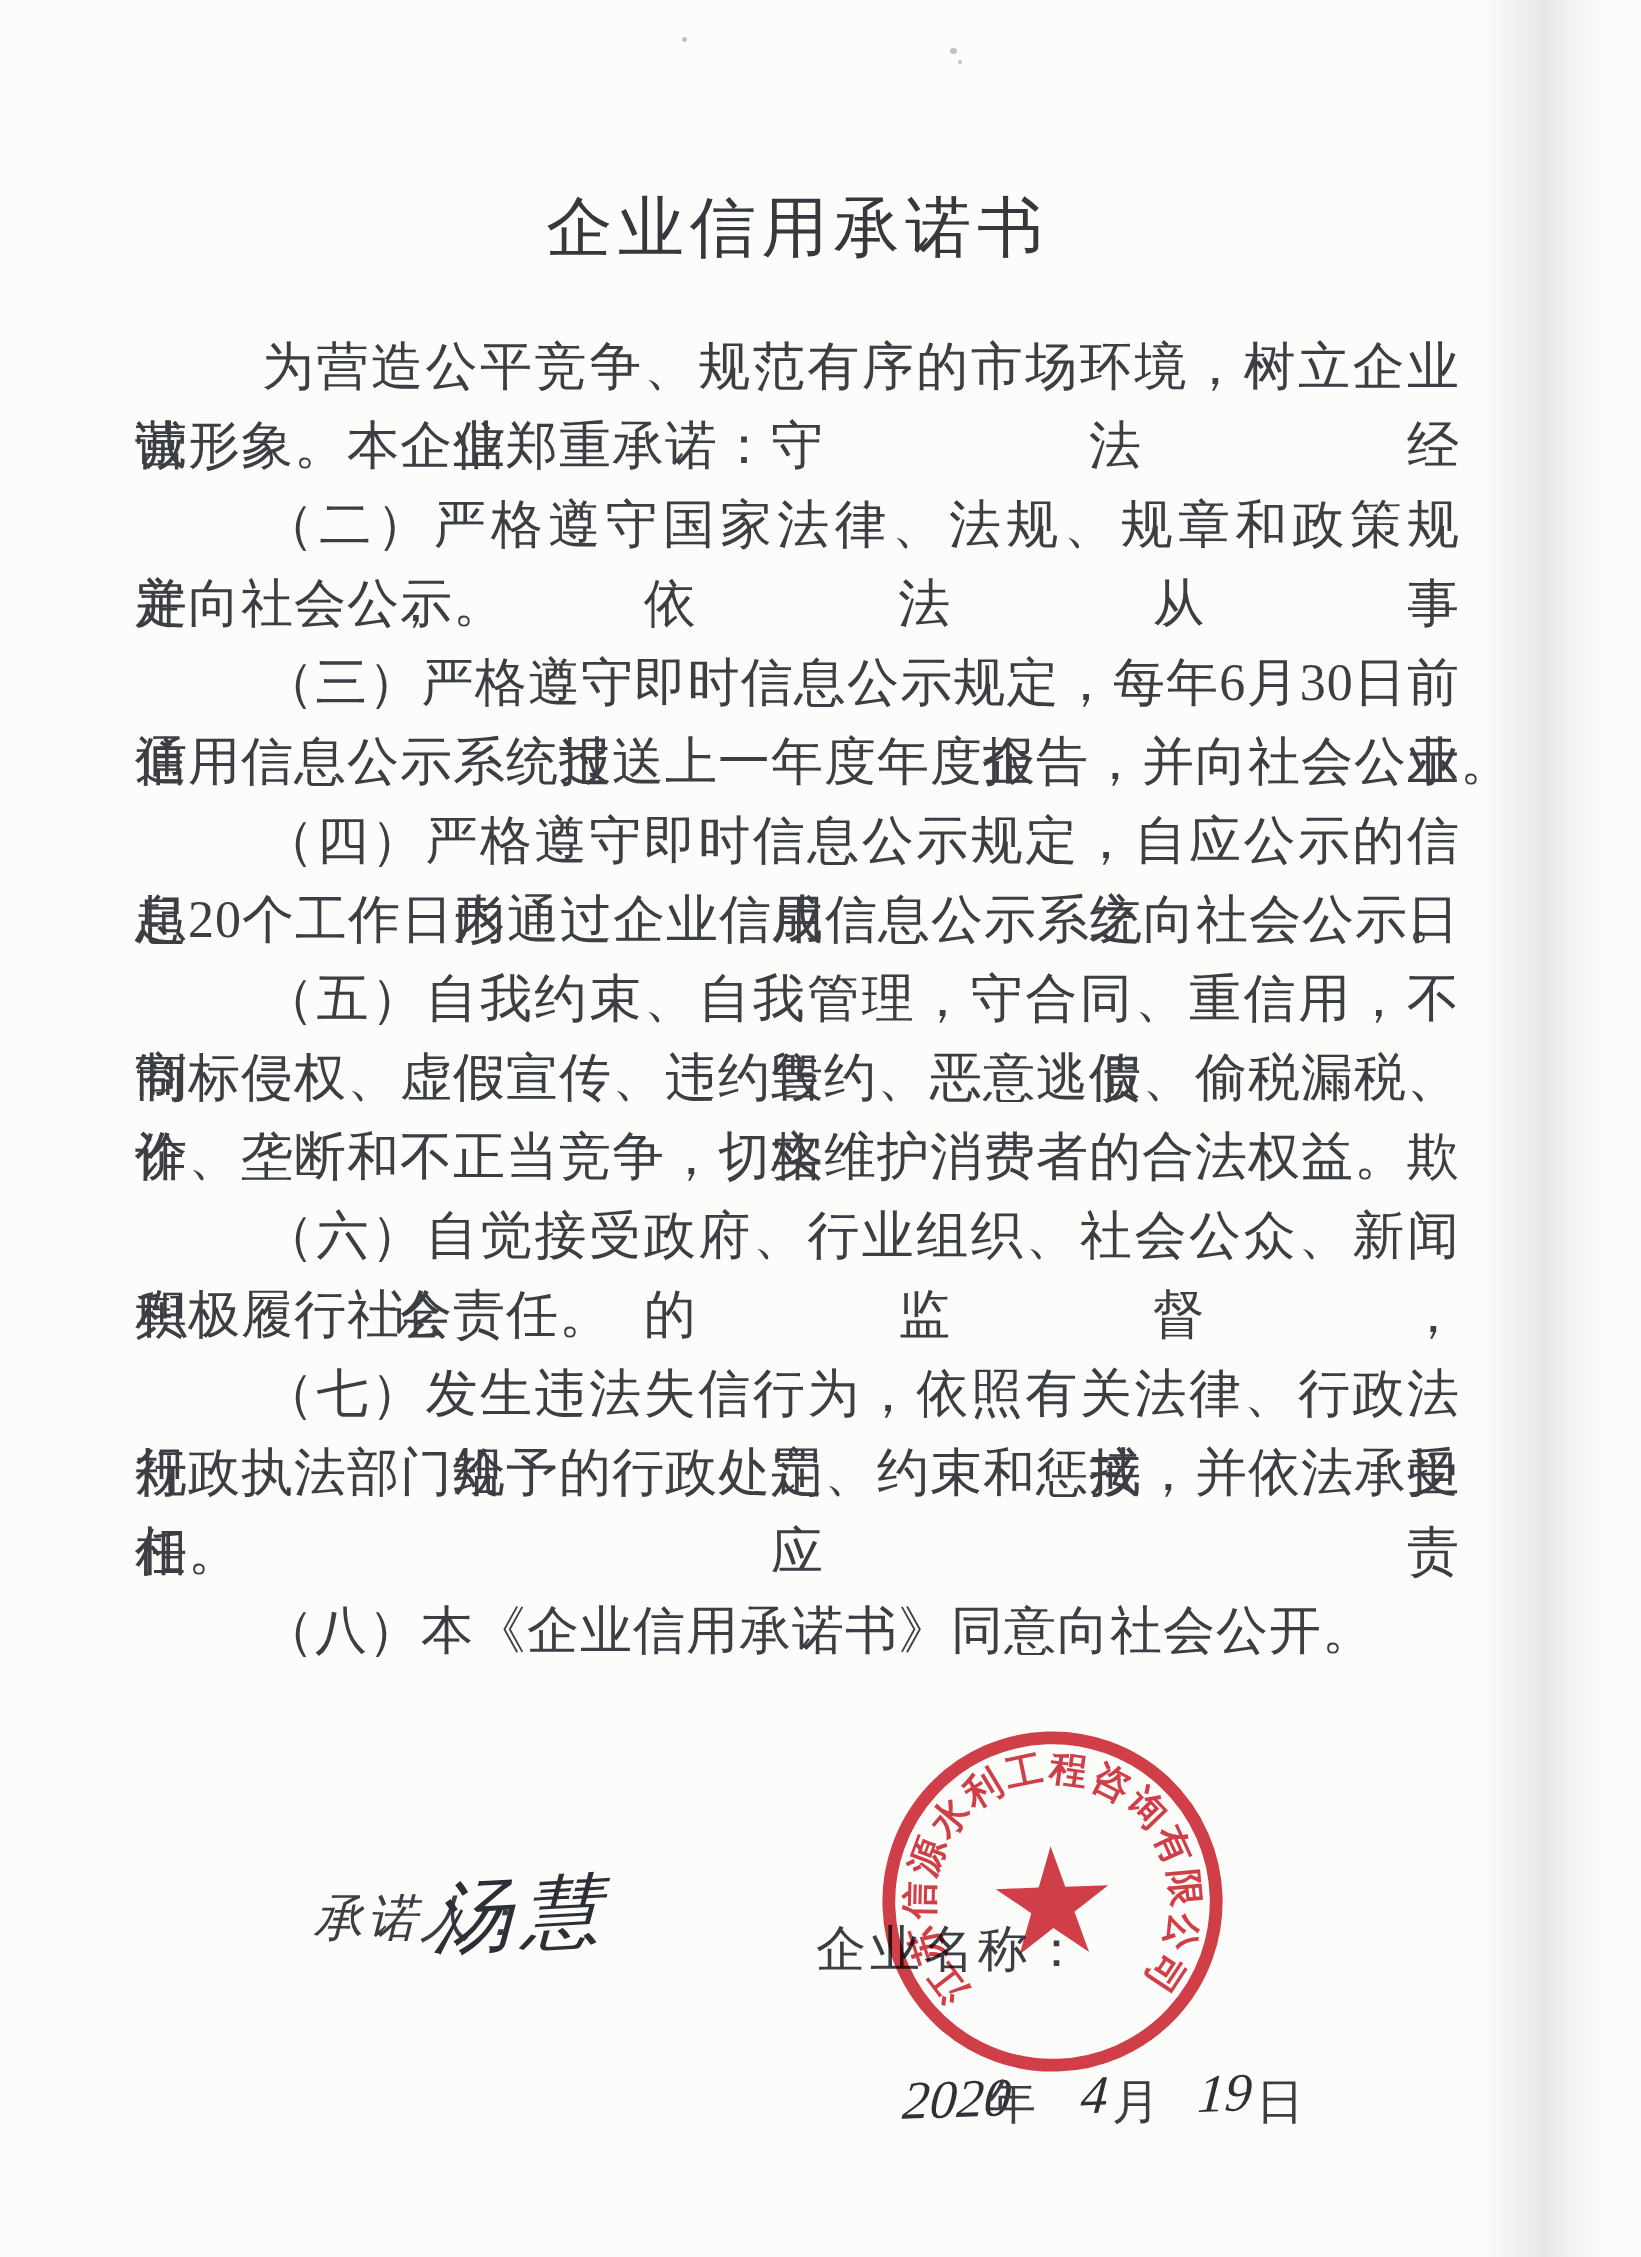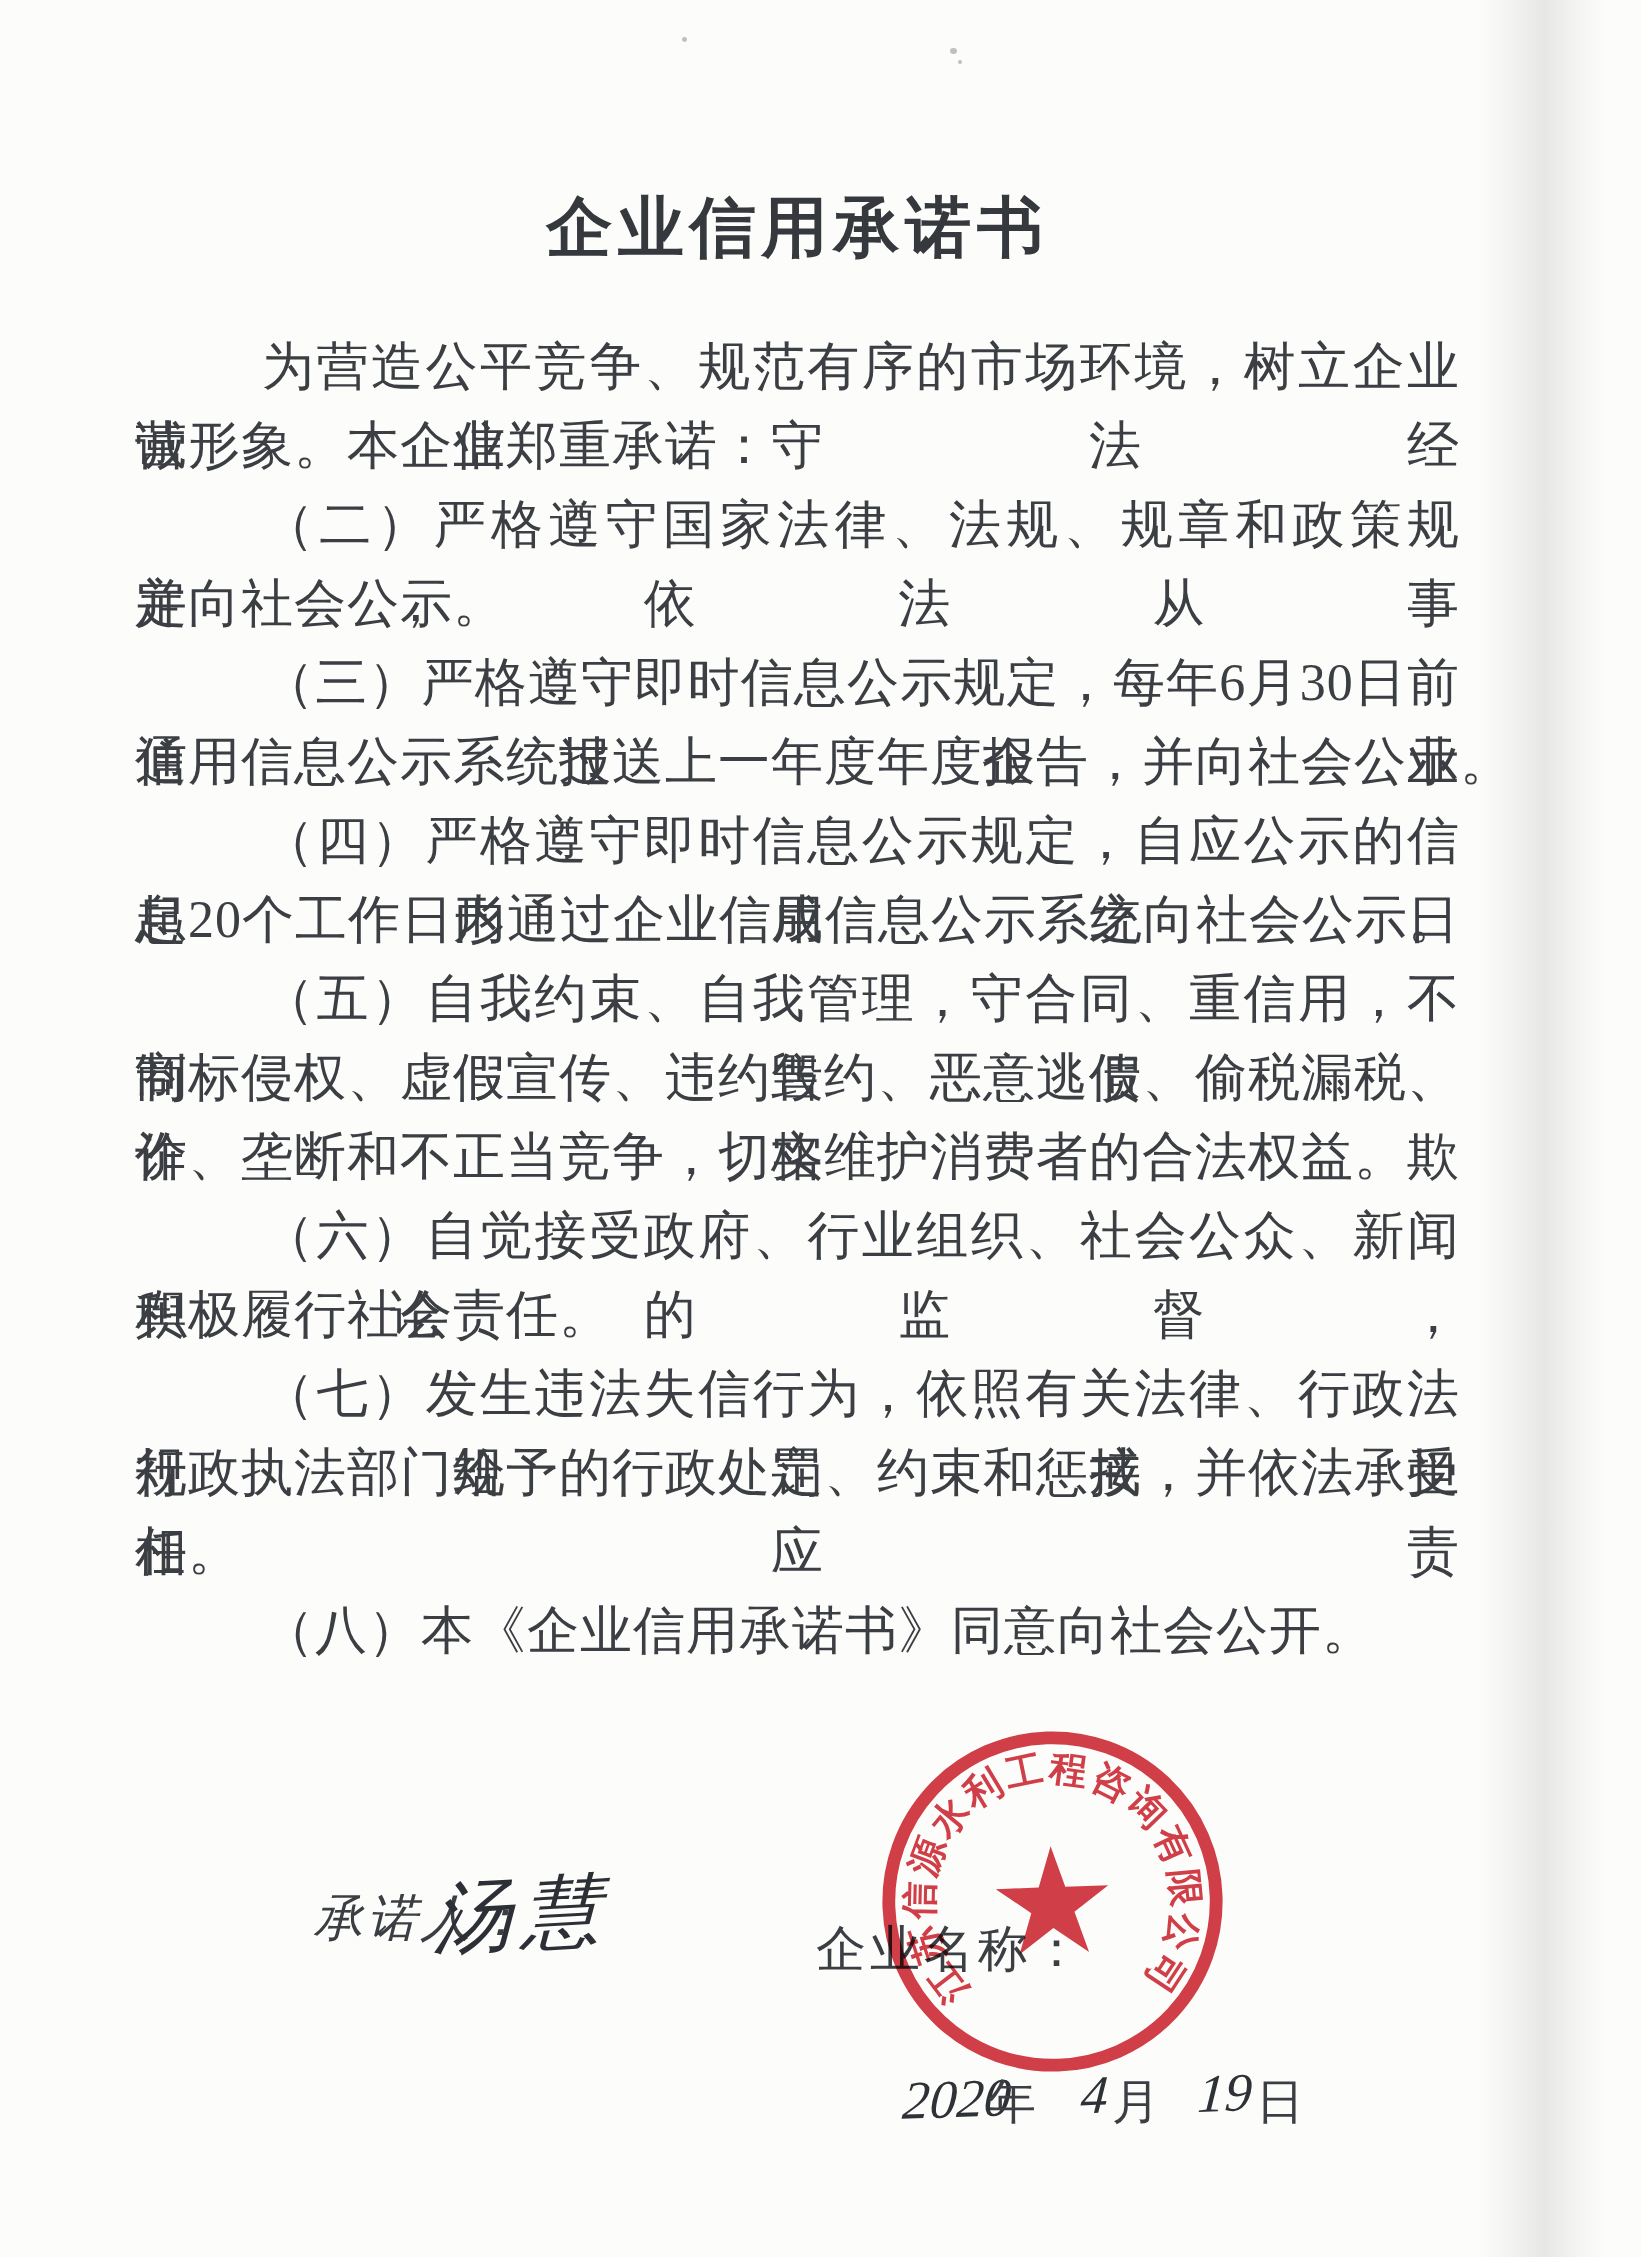--- a/index.html
+++ b/index.html
@@ -22,21 +22,21 @@
       rgba(110,110,110,0) 100%);
     pointer-events:none;
   }
   .speck{position:absolute;border-radius:50%;background:#8e8e8e;opacity:.55;}
   .speck.s1{left:682px;top:37px;width:4.8px;height:4.8px;}
   .speck.s2{left:950px;top:48px;width:6.8px;height:5.8px;}
   .speck.s3{left:958px;top:60px;width:3.9px;height:3.9px;}
 
   .doc-title{
     position:absolute;left:135px;top:183px;width:1325px;height:87px;
-    text-align:center;font-size:66px;font-weight:bold;letter-spacing:5.8px;
+    text-align:center;font-size:66px;font-weight:normal;letter-spacing:5.8px;
     color:#35383d;
   }
   .body-block{
     position:absolute;left:135px;top:327px;width:1325px;
   }
   .tline{
     height:79px;line-height:79px;font-size:52px;letter-spacing:1px;
     white-space:nowrap;
   }
   .tline.j{

